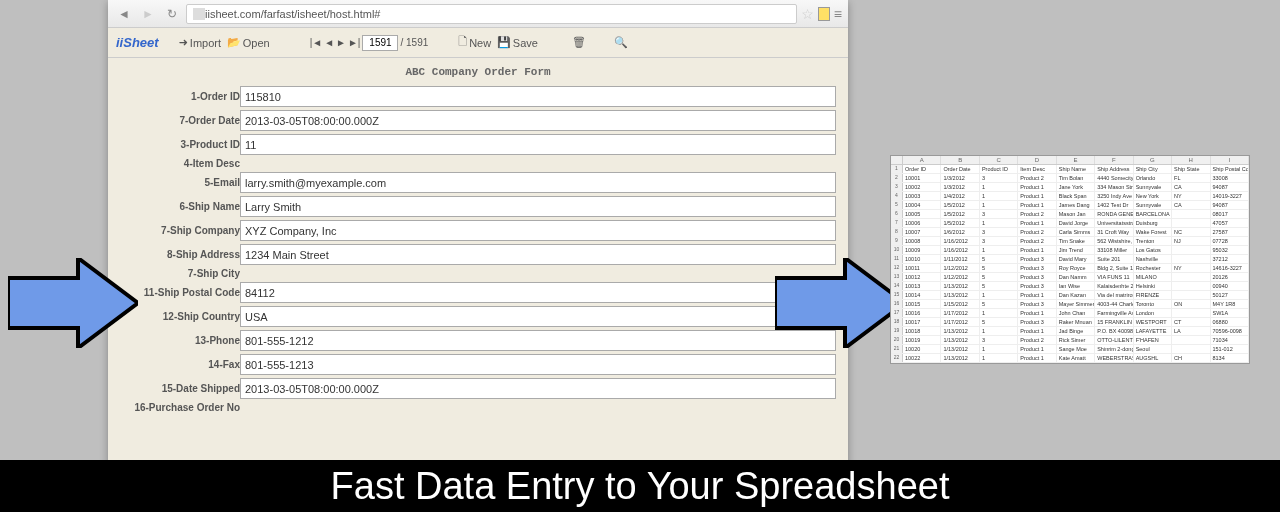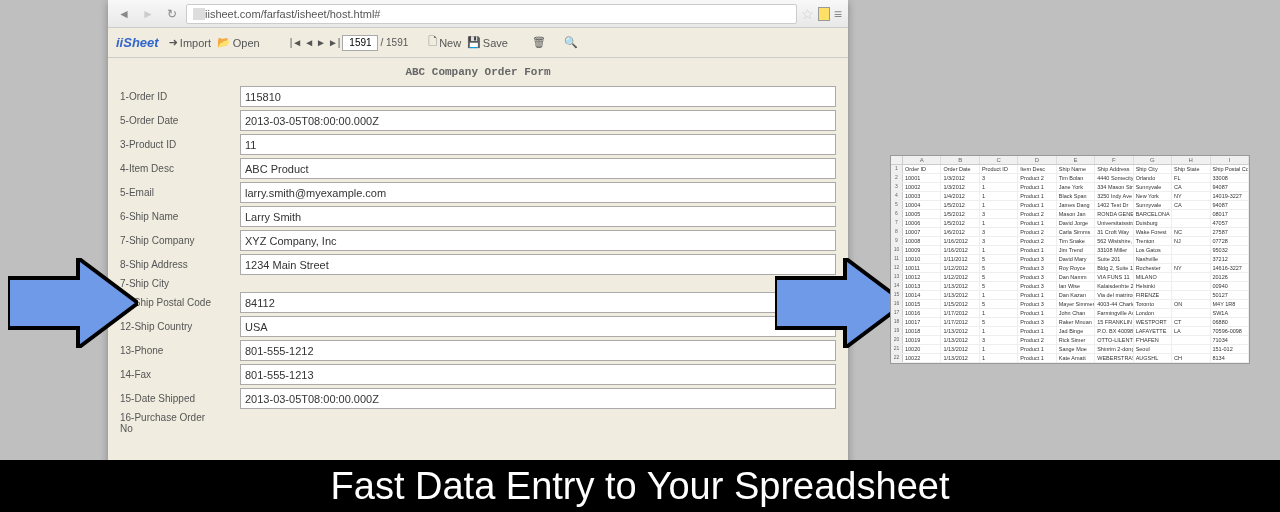--- a/index.html
+++ b/index.html
@@ -8,32 +8,32 @@
 .browser-window { position: absolute; left: 108px; top: 0; width: 740px; height: 470px; background: #fff; box-shadow: 0 2px 8px rgba(0,0,0,0.3); }
 
 .browser-bar { height: 28px; background: linear-gradient(#f8f8f8, #e8e8e8); border-bottom: 1px solid #ccc; display: flex; align-items: center; padding: 0 6px; gap: 4px; font-size: 12px; }
 .nav-btn { width: 20px; height: 20px; display: flex; align-items: center; justify-content: center; color: #888; cursor: pointer; }
 .url-bar { flex: 1; height: 20px; background: #fff; border: 1px solid #ccc; border-radius: 2px; padding: 0 6px; display: flex; align-items: center; font-size: 11px; color: #555; }
 .url-icon { width: 12px; height: 12px; background: #ddd; }
 .star { color: #ccc; font-size: 14px; }
 .doc-icon { width: 12px; height: 14px; background: #ffe066; border: 1px solid #999; }
 .menu-icon { color: #888; font-size: 14px; }
 
-.toolbar { height: 30px; background: #f0ece0; border-bottom: 1px solid #ccc; display: flex; align-items: center; padding: 0 8px; gap: 10px; font-size: 11px; color: #555; }
+.toolbar { height: 30px; background: #f0ece0; border-bottom: 1px solid #ccc; display: flex; align-items: center; padding: 0 8px; gap: 20px; font-size: 11px; color: #555; }
 .logo { color: #3366cc; font-style: italic; font-weight: bold; font-size: 13px; }
 .tb-group { display: flex; align-items: center; gap: 6px; }
 .tb-btn { display: flex; align-items: center; gap: 2px; cursor: pointer; }
 .record-nav { display: flex; align-items: center; gap: 2px; }
 .record-nav span { cursor: pointer; font-size: 10px; }
 .record-input { width: 36px; height: 16px; border: 1px solid #aaa; font-size: 10px; text-align: center; }
 
 .form-area { background: #f0ece0; padding: 8px 0; height: calc(100% - 58px); overflow: hidden; }
 .form-title { text-align: center; font-size: 11px; font-weight: bold; color: #666; margin-bottom: 8px; font-family: Liberation Mono, monospace; }
 .form-row { display: flex; align-items: center; margin-bottom: 3px; padding: 0 12px; }
-.form-label { width: 120px; text-align: left; font-size: 10px; color: #555; padding-right: 23px; }
+.form-label { width: 120px; text-align: right; font-size: 10px; color: #555; padding-right: 0; font-weight: bold; }
 .form-input { flex: 1; height: 21px; border: 1px solid #aaa; background: #fff; padding: 0 4px; font-size: 11px; color: #333; }
 
 .arrow { position: absolute; }
 .arrow svg { display: block; }
 
 .spreadsheet { position: absolute; right: 30px; top: 155px; width: 360px; background: #fff; border: 1px solid #999; font-size: 6px; }
 .ss-header-row { display: flex; background: #f0f0f0; border-bottom: 1px solid #ccc; }
 .ss-col-letter { flex: 1; text-align: center; border-right: 1px solid #ddd; padding: 1px 0; font-size: 6px; color: #666; }
 .ss-row { display: flex; border-bottom: 1px solid #eee; }
 .ss-rownum { width: 12px; text-align: center; background: #f0f0f0; border-right: 1px solid #ccc; font-size: 5px; color: #666; }
@@ -81,30 +81,29 @@
   </div>
 
   <div class="form-area">
     <div class="form-title">ABC Company Order Form</div>
     <div id="form-rows">
         <div class="form-row">
           <div class="form-label">1-Order ID</div>
           <input class="form-input" value="115810" style="">
         </div>
         <div class="form-row">
-          <div class="form-label">5-Order Date</div>
+          <div class="form-label">7-Order Date</div>
           <input class="form-input" value="2013-03-05T08:00:00.000Z" style="">
         </div>
         <div class="form-row">
           <div class="form-label">3-Product ID</div>
           <input class="form-input" value="11" style="">
         </div>
         <div class="form-row">
           <div class="form-label">4-Item Desc</div>
-          <input class="form-input" value="ABC Product" style="">
         </div>
         <div class="form-row">
           <div class="form-label">5-Email</div>
           <input class="form-input" value="larry.smith@myexample.com" style="">
         </div>
         <div class="form-row">
           <div class="form-label">6-Ship Name</div>
           <input class="form-input" value="Larry Smith" style="">
         </div>
         <div class="form-row">

